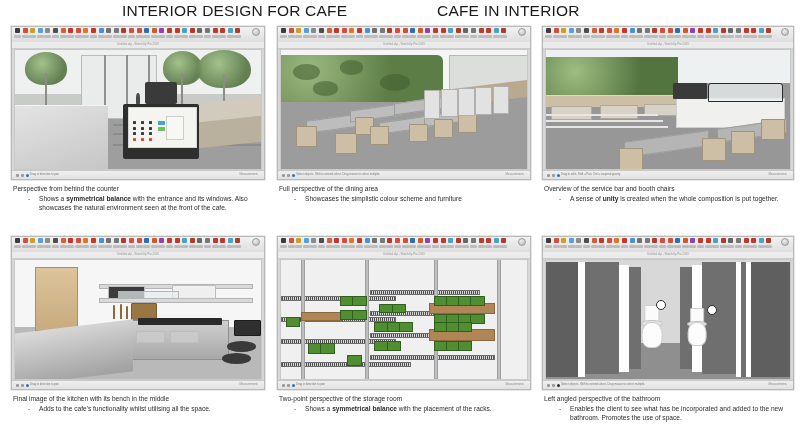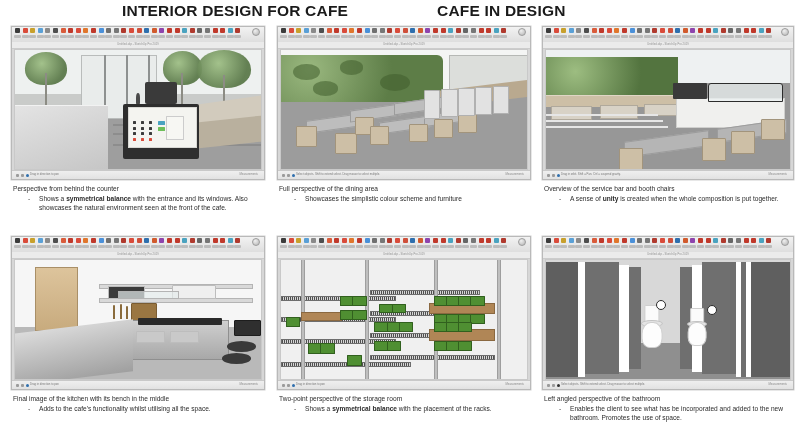--- a/index.html
+++ b/index.html
@@ -4,21 +4,21 @@
 <style>
   html,body{margin:0;padding:0;}
   body{
     width:800px;height:447px;overflow:hidden;
     background:#ffffff;
     font-family:"Liberation Sans", sans-serif;
     color:#231f20;
     position:relative;
   }
   
-  .titles{position:absolute;left:0;top:0;width:800px;height:26px;font-weight:bold;}
+  .titles{position:absolute;left:0;top:0;width:800px;height:26px;}
   .title{
     position:absolute;top:2px;
     font-size:15.5px;letter-spacing:.2px;color:#1a1a1a;
     white-space:nowrap;
   }
   .title-1{left:122px;}
   .title-2{left:437px;}
 
   
   .board{position:absolute;left:0;top:24px;width:800px;height:423px;}
@@ -152,21 +152,21 @@
   .cap-bullet{display:flex;margin-top:0px;}
   .cap-dash{width:26px;flex:0 0 26px;text-align:center;padding-left:6px;box-sizing:border-box;}
   .cap-body{flex:1;}
   .cap-body b{font-weight:bold;}
 </style>
 </head>
 <body>
 
 <div class="titles">
   <div class="title title-1">INTERIOR DESIGN FOR CAFE</div>
-  <div class="title title-2">CAFE IN DESIGN</div>
+  <div class="title title-2">CAFE IN INTERIOR</div>
 </div>
 
 <div class="board">
 
   <div class="cell col-0 row-0">
     <div class="shot">
       <div class="toolbar">
         <div class="tb-icons">
             <div class="ico" style="left: 0px; background: rgb(60, 60, 60);"></div>
             <div class="ico-lbl" style="left: -1px; width: 7px;"></div>

